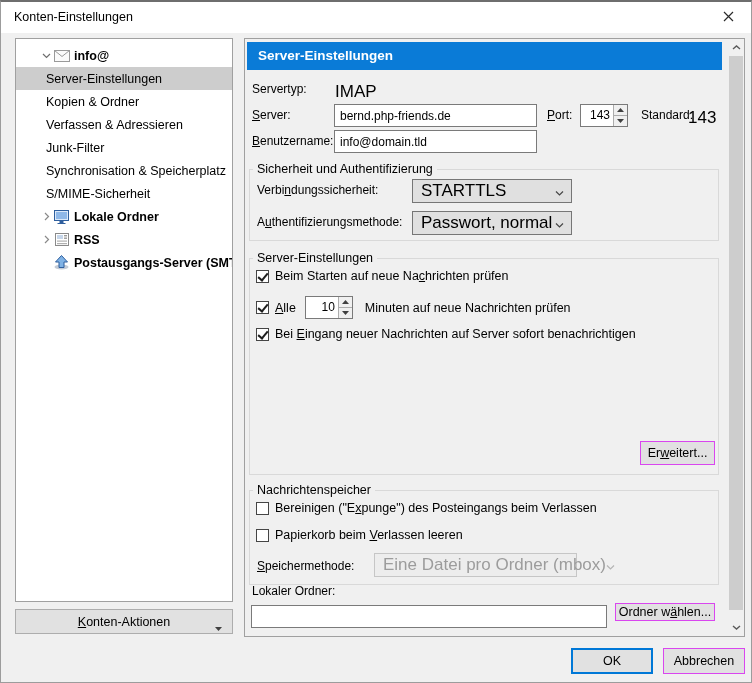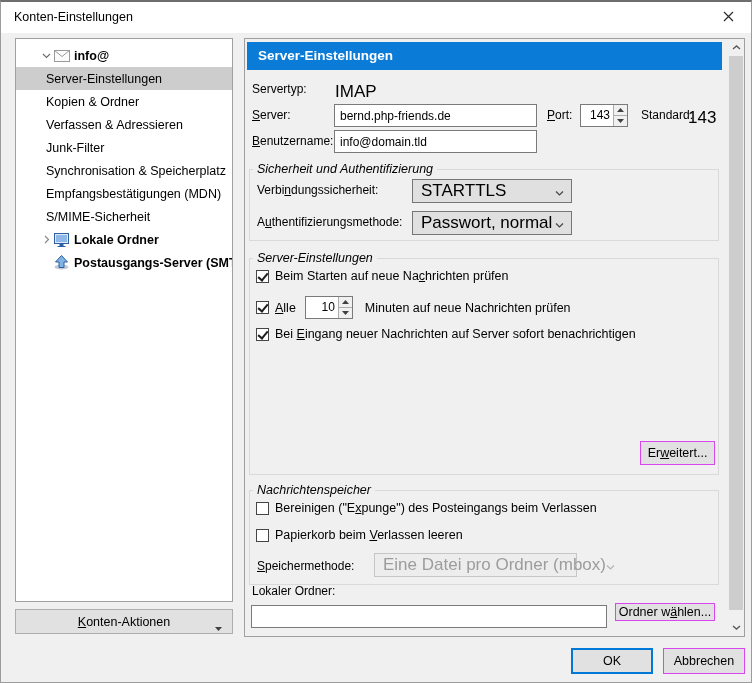--- a/index.html
+++ b/index.html
@@ -47,21 +47,21 @@
     background: var(--header_bg, #0a7bd7); color: var(--header_fg, #fff);
     font-weight: bold; font-size: 13.5px; line-height: 28px; padding-left: 11px; }
 
   .flabel { position: absolute; font-size: 12px; white-space: nowrap; }
   .fvalue { position: absolute; font-size: 17px; white-space: nowrap; }
 
   .tinput { position: absolute; background: #fff; border: 1px solid #7a7a7a;
     font: inherit; font-size: 12px; padding: 0 5px; outline: none; }
 
   fieldset { position: absolute; border: 1px solid #d9d9d9; }
-  legend { font-size: 12.5px; margin-left: 3px; padding: 0 4px; white-space: nowrap; font-style: italic; }
+  legend { font-size: 12.5px; margin-left: 3px; padding: 0 4px; white-space: nowrap; }
 
   .dropdown { position: absolute; height: 24px; background: #e0e0e0; border: 1px solid #767676;
     display: flex; align-items: center; justify-content: space-between; padding: 0 7px 0 8px;
     font-size: 17px; white-space: nowrap; }
   .dropdown.disabled { background: #ededed; border-color: #c6c6c6; color: #9c9c9c; }
   .dropdown.disabled svg polyline { stroke: #b4b4b4; }
 
   .cbrow { position: absolute; left: 6px; display: flex; align-items: center; white-space: nowrap; }
   .check { width: 13px; height: 13px; background: #fff; border: 1px solid #454545;
     position: relative; flex: none; }
@@ -126,40 +126,55 @@
   <div class="sb-row child">
     <span class="sb-lbl">Verfassen &amp; Adressieren</span>
   </div>
   <div class="sb-row child">
     <span class="sb-lbl">Junk-Filter</span>
   </div>
   <div class="sb-row child">
     <span class="sb-lbl">Synchronisation &amp; Speicherplatz</span>
   </div>
   <div class="sb-row child">
-    <span class="sb-lbl">Empfangsbestätigungen (MDN)</span>
-  </div>
-  <div class="sb-row child">
     <span class="sb-lbl">S/MIME-Sicherheit</span>
   </div>
   <div class="sb-row root">
     <span class="sb-chev">
       <svg width="6" height="9" viewBox="0 0 6 9">
           <polyline points="1,1 4.5,4.5 1,8" fill="none" stroke="#8a8a8a" stroke-width="1.2"></polyline>
         </svg>
     </span>
     <span class="sb-ico">
       <svg width="15" height="14" viewBox="0 0 15 14">
           <rect x="0.5" y="0.5" width="14" height="10" fill="#dce9f9" stroke="#2f5f9e"></rect>
           <rect x="2" y="2" width="11" height="7" fill="#8fb8e8"></rect>
           <rect x="5.5" y="11" width="4" height="2" fill="#2f5f9e"></rect>
           <rect x="3.5" y="13" width="8" height="1" fill="#2f5f9e"></rect>
         </svg>
     </span>
     <span class="sb-lbl">Lokale Ordner</span>
+  </div>
+  <div class="sb-row root">
+    <span class="sb-chev">
+      <svg width="6" height="9" viewBox="0 0 6 9">
+          <polyline points="1,1 4.5,4.5 1,8" fill="none" stroke="#8a8a8a" stroke-width="1.2"></polyline>
+        </svg>
+    </span>
+    <span class="sb-ico">
+      <svg width="14" height="13" viewBox="0 0 14 13">
+          <rect x="0.5" y="0.5" width="13" height="12" fill="#ffffff" stroke="#8a8a8a"></rect>
+          <rect x="2" y="2" width="6" height="4" fill="#c6d6ea"></rect>
+          <rect x="9" y="2" width="3" height="1.4" fill="#9a9a9a"></rect>
+          <rect x="9" y="4.5" width="3" height="1.4" fill="#9a9a9a"></rect>
+          <rect x="2" y="7.5" width="10" height="1.2" fill="#b0b0b0"></rect>
+          <rect x="2" y="10" width="10" height="1.2" fill="#b0b0b0"></rect>
+        </svg>
+    </span>
+    <span class="sb-lbl">RSS</span>
   </div>
   <div class="sb-row root">
     <span class="sb-spacer"></span>
     <span class="sb-ico">
       <svg width="15" height="15" viewBox="0 0 15 15">
           <ellipse cx="7.5" cy="12" rx="7" ry="2.6" fill="#c3cbd6"></ellipse>
           <polygon points="7.5,0.5 13.5,7 10,7 10,12.5 5,12.5 5,7 1.5,7" fill="#7fb2e5" stroke="#2f5f9e" stroke-width="1"></polygon>
         </svg>
     </span>
     <span class="sb-lbl">Postausgangs-Server (SMTP)</span>

